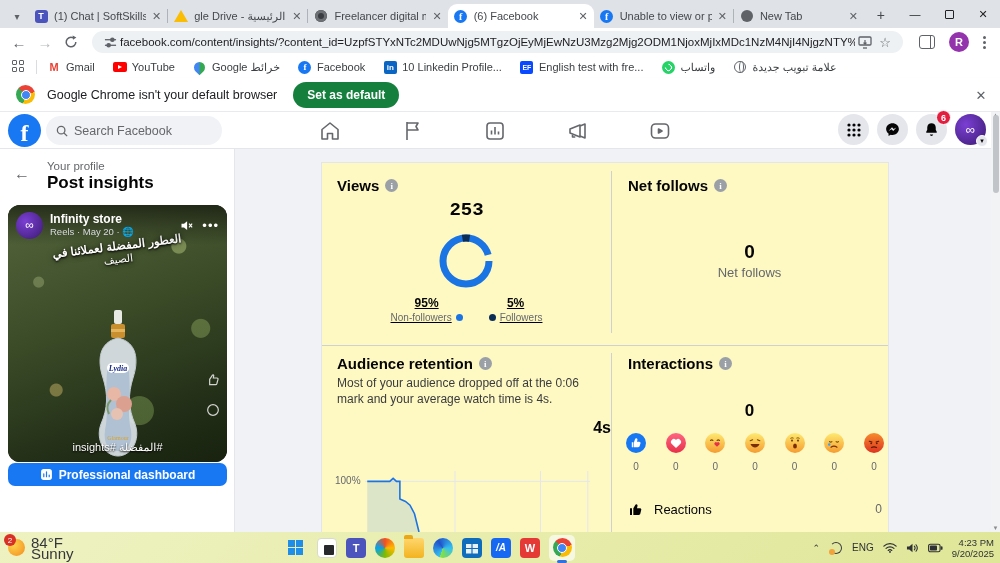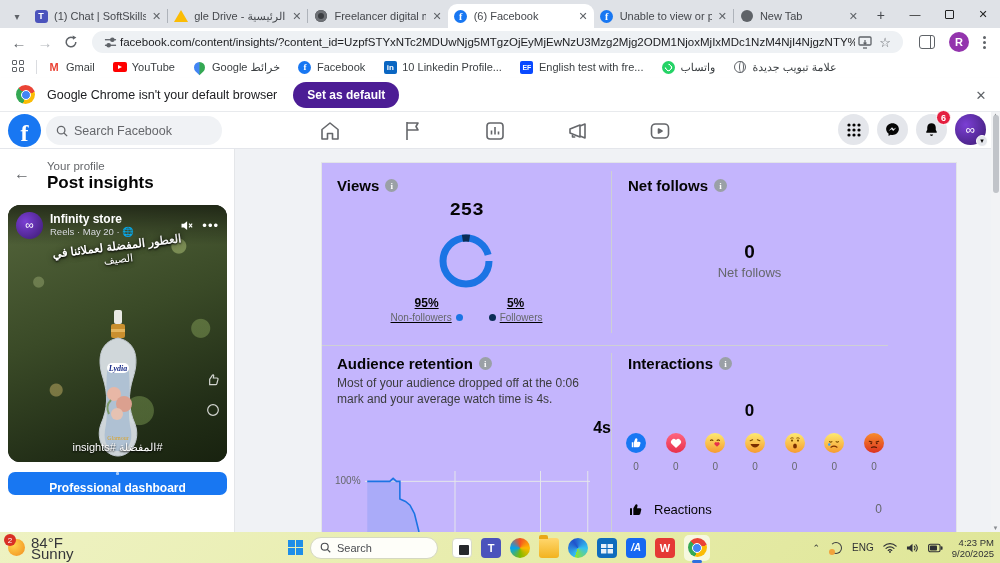--- a/index.html
+++ b/index.html
@@ -59,21 +59,21 @@
   .bmi-wa::after { content:""; position:absolute; inset:3px; border:1.6px solid #fff; border-radius:50%; border-left-color:transparent; transform:rotate(45deg); }
   .bmi-globe { width:12px; height:12px; border-radius:50%; border:1.3px solid #5f6368; position:relative; }
   .bmi-globe::after { content:""; position:absolute; left:4px; top:-1px; bottom:-1px; width:3px; border-left:1px solid #5f6368; border-right:1px solid #5f6368; border-radius:50%; }
 
   
   .defaultbar { position:absolute; top:78px; left:0; width:1000px; height:34px; background:#fff; border-bottom:1px solid #e8eaed; display:flex; align-items:center; box-shadow:0 1px 2px rgba(0,0,0,.06); }
   .chrome-logo { width:19px; height:19px; border-radius:50%; margin:0 12px 0 16px;
     background:conic-gradient(from -45deg, #ea4335 0 120deg, #fbbc05 120deg 240deg, #34a853 240deg 360deg); position:relative; }
   .chrome-logo::after { content:""; position:absolute; inset:4.5px; background:#4285f4; border-radius:50%; border:1.5px solid #fff; }
   .default-text { font-size:12.5px; color:#202124; margin-right:16px; }
-  .default-btn { background:#4c1d95; color:#fff; font-size:12px; font-weight:bold; padding:6px 14px; border-radius:14px; border:none; }
+  .default-btn { background:#15803d; color:#fff; font-size:12px; font-weight:bold; padding:6px 14px; border-radius:14px; border:none; }
   .banner-close { position:absolute; right:10px; top:8px; color:#5f6368; font-size:13px; width:18px; height:18px; display:flex; align-items:center; justify-content:center; }
 
   
   .fb-header { position:absolute; top:112px; left:0; width:1000px; height:37px; background:#fff; border-bottom:1px solid #e4e6eb; }
   .fb-logo { position:absolute; left:8px; top:2px; width:33px; height:33px; border-radius:50%; background:#1877f2; color:#fff; font-size:24px; font-weight:bold; font-family:"Liberation Serif",serif; display:flex; align-items:flex-end; justify-content:center; overflow:hidden; }
   .fb-search { position:absolute; left:46px; top:4px; width:176px; height:29px; background:#f0f2f5; border-radius:15px; display:flex; align-items:center; padding:0 10px; color:#65676b; font-size:12.5px; }
   .fb-search svg { margin-right:6px; }
   .fb-nav { position:absolute; left:300px; top:0; width:390px; height:37px; display:flex; justify-content:space-between; align-items:center; }
   .fb-nav-item { width:60px; height:34px; display:flex; align-items:center; justify-content:center; }
   .fb-right { position:absolute; right:14px; top:2px; display:flex; gap:8px; }
@@ -102,25 +102,25 @@
       radial-gradient(circle at 22% 72%, rgba(214,190,110,.45) 0 6px, transparent 7px),
       radial-gradient(circle at 60% 80%, rgba(120,150,80,.5) 0 14px, transparent 15px),
       linear-gradient(160deg, #55663c, #3a4a27 45%, #222e17 80%, #18220f);
   }
   .pc-overlay-ar { position:absolute; top:34px; left:0; right:0; z-index:2; text-align:center; transform:rotate(-7deg); color:#fff; font-weight:bold; font-size:11.5px; text-shadow:0 1px 2px #000, 0 0 6px rgba(0,0,0,.7); }
   .pc-overlay-ar .l2 { font-size:10.5px; font-weight:normal; }
   .pc-caption { position:absolute; bottom:8px; left:0; right:0; z-index:2; text-align:center; color:#fff; font-size:11px; text-shadow:0 1px 2px #000; }
   .pc-side { position:absolute; right:6px; bottom:44px; z-index:2; display:flex; flex-direction:column; gap:14px; opacity:.8; }
   .bottle { position:absolute; left:50%; bottom:4px; transform:translateX(-50%); z-index:1; }
   .sb-btn { position:absolute; left:8px; width:219px; height:23px; border-radius:7px; display:flex; align-items:center; justify-content:center; font-size:12px; font-weight:bold; }
-  .sb-btn.primary { top:323px; background:#1877f2; color:#fff; gap:6px;flex-direction:column; }
+  .sb-btn.primary { top:314px; background:#1877f2; color:#fff; gap:6px; }
   .sb-btn.secondary { top:352px; background:#e4e6eb; color:#050505; }
 
   
-  .fb-main { position:absolute; left:322px; top:14px; width:634px; height:369px; background:#c4b5fd; box-shadow:0 0 0 1px rgba(0,0,0,.05); }
+  .fb-main { position:absolute; left:322px; top:14px; width:566px; height:369px; background:#fef9c3; box-shadow:0 0 0 1px rgba(0,0,0,.05); }
   .sec-title { font-size:15px; font-weight:bold; color:#050505; display:flex; align-items:center; gap:6px; position:absolute; }
   .info-ic { width:13px; height:13px; border-radius:50%; background:#9aa0a6; color:#fff; font-size:9px; font-weight:bold; display:flex; align-items:center; justify-content:center; font-family:"Liberation Serif",serif; }
   .div-v { position:absolute; left:289px; width:1px; background:#ced0d4; }
   .div-h { position:absolute; left:0; top:182px; width:566px; height:1px; background:#ced0d4; }
   .views-total { position:absolute; left:0; top:36px; width:289px; text-align:center; font-size:19px; font-weight:bold; color:#050505;font-family:Liberation Mono, monospace; }
   .donut-wrap { position:absolute; left:114px; top:68px; width:60px; height:60px; }
   .views-legend { position:absolute; left:0; top:133px; width:289px; display:flex; justify-content:center; gap:26px; }
   .leg-item { text-align:center;text-decoration:underline; }
   .leg-pct { font-size:12px; font-weight:bold; color:#050505; }
   .leg-label { font-size:10px; color:#65676b; display:flex; align-items:center; gap:4px; margin-top:2px; }
@@ -648,27 +648,20 @@
         <div>Sunny</div>
       </span>
     </div>
     <div class="tb-center">
       <span class="win-logo">
           <i></i>
           <i></i>
           <i></i>
           <i></i>
         </span>
-      <span class="tb-search">
-        <svg width="11" height="11" viewBox="0 0 14 14">
-            <circle cx="6" cy="6" r="4.4" fill="none" stroke="#4a4c50" stroke-width="1.5"></circle>
-            <line x1="9.3" y1="9.3" x2="13" y2="13" stroke="#4a4c50" stroke-width="1.5"></line>
-          </svg>
-        <span>Search</span>
-      </span>
       <span class="tb-icons">
         <span class="tb-app app-stack"></span>
         <span class="tb-app app-teams">T</span>
         <span class="tb-app app-copilot"></span>
         <span class="tb-app app-folder"></span>
         <span class="tb-app app-edge"></span>
         <span class="tb-app app-store"></span>
         <span class="tb-app app-ade">/A</span>
         <span class="tb-app app-wps">W</span>
         <span class="chrome-task">

